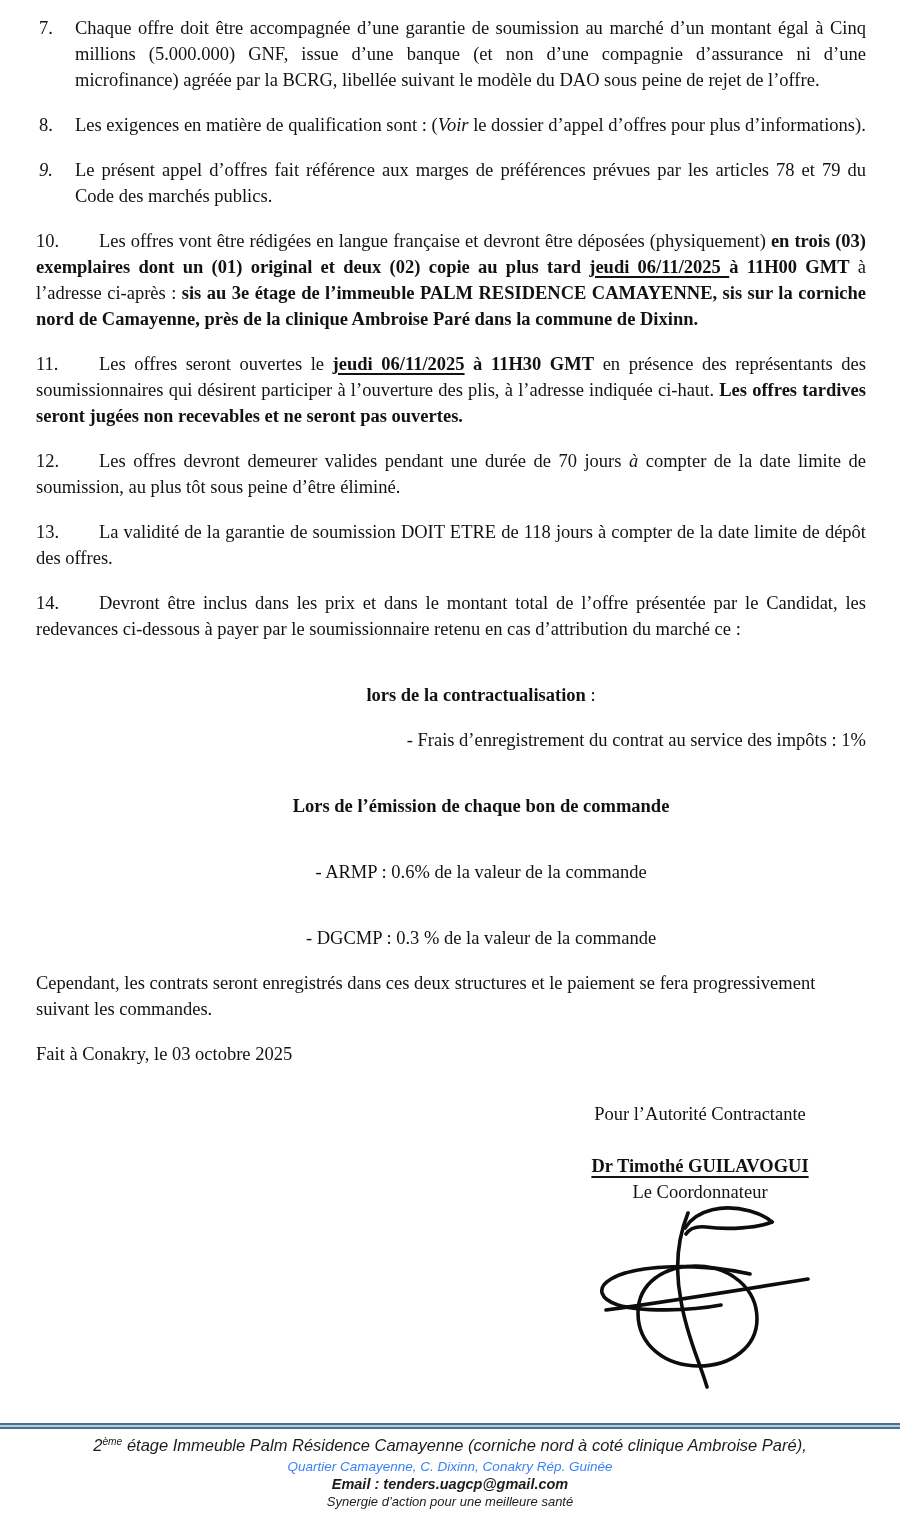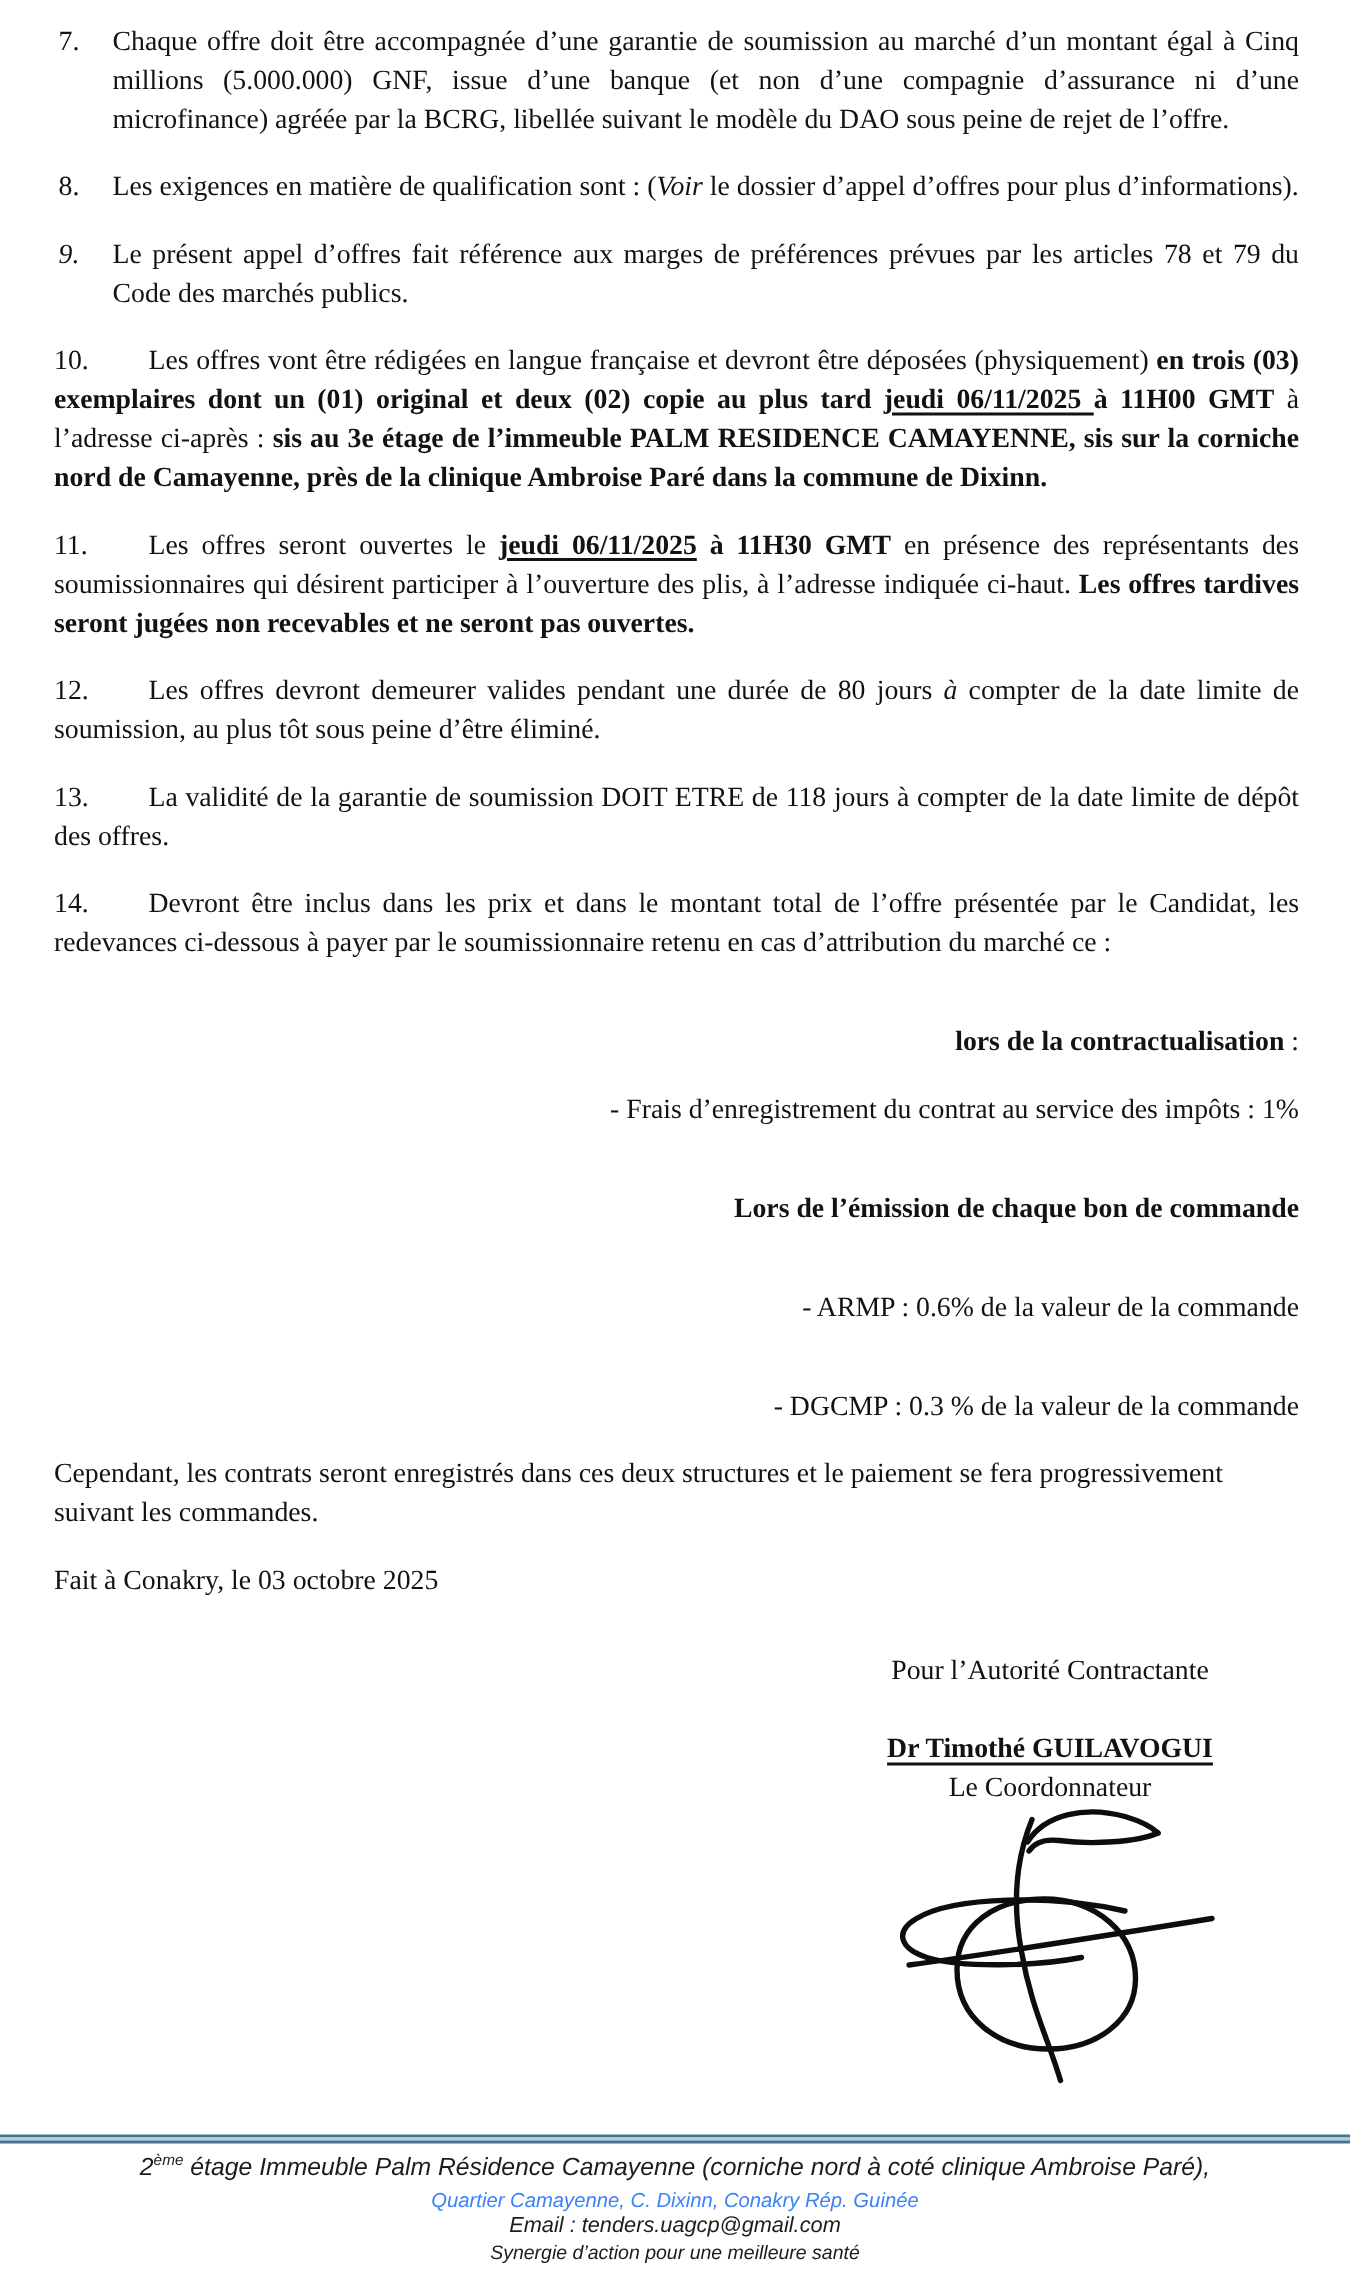--- a/index.html
+++ b/index.html
@@ -6,54 +6,54 @@
   body {
     width:900px; height:1529px; background:#ffffff; position:relative; overflow:hidden;
     font-family:"Liberation Serif", serif; color:#121212;
     -webkit-font-smoothing:antialiased;
   }
   .content { position:absolute; left:36px; top:15px; width:830px; }
   .para { font-size:18.5px; line-height:26px; text-align:justify; margin:0 0 19px 0; }
   .hang { position:relative; padding-left:39px; }
   .hang .num { position:absolute; left:3px; top:0; }
   .flow .num { display:inline-block; width:63px; }
-  .sub-head { margin-left:60px; text-align:right;margin-top:40px; }
+  .sub-head { margin-left:60px; text-align:center;margin-top:40px; }
   .sub-dash { margin-left:64px; text-align:right; }
   .plain { text-align:left; }
   .tight { margin-bottom:0; }
   .b { font-weight:bold; }
   .i { font-style:italic; }
   .u { text-decoration:underline; text-decoration-thickness:1.5px; text-underline-offset:3px; }
   sup { font-size:0.62em; line-height:0; }
 
   .sig-block { position:absolute; left:545px; top:1102px; width:310px; text-align:center;
                font-size:18.5px; line-height:24px; }
   .sig-name { font-weight:bold; text-decoration:underline; text-decoration-thickness:2px;
               text-underline-offset:4px; margin-top:28px; }
   .sig-title { margin-top:2px; }
   .sig-svg { position:absolute; left:560px; top:1195px; }
 
   .footer { position:absolute; left:0; top:1423px; width:900px; text-align:center;
             font-family:"Liberation Sans", sans-serif; font-style:italic; color:#1c1c1c; }
   .rule { height:2px; width:100%; }
   .f1 { font-size:16.5px; margin-top:7px; }
   .f2 { font-size:13.5px; margin-top:4px; color:#3b82f6; }
-  .f3 { font-size:14.5px; font-weight:normal; margin-top:2px; }
+  .f3 { font-size:14.5px; font-weight:bold; margin-top:2px; }
   .f4 { font-size:13px; margin-top:2px; }
 </style>
 </head>
 <body>
 
 <div class="content" id="doc-body">
     <div class="para hang"><span class="num">7.</span><span>Chaque offre doit être accompagnée d’une garantie de soumission au marché d’un montant égal à Cinq millions (5.000.000) GNF, issue d’une banque (et non d’une compagnie d’assurance ni d’une microfinance) agréée par la BCRG, libellée suivant le modèle du DAO sous peine de rejet de l’offre.</span></div>
     <div class="para hang"><span class="num">8.</span><span>Les exigences en matière de qualification sont : (</span><span class="i">Voir</span><span> le dossier d’appel d’offres pour plus d’informations).</span></div>
     <div class="para hang"><span class="num i">9.</span><span>Le présent appel d’offres fait référence aux marges de préférences prévues par les articles 78 et 79 du Code des marchés publics.</span></div>
     <div class="para flow"><span class="num">10.</span><span>Les offres vont être rédigées en langue française et devront être déposées (physiquement) </span><span class="b">en trois (03) exemplaires dont un (01) original et deux (02) copie au plus tard </span><span class="b u">jeudi 06/11/2025 </span><span class="b">à 11H00 GMT</span><span> à l’adresse ci-après : </span><span class="b">sis au 3e étage de l’immeuble PALM RESIDENCE CAMAYENNE, sis sur la corniche nord de Camayenne, près de la clinique Ambroise Paré dans la commune de Dixinn.</span></div>
     <div class="para flow"><span class="num">11.</span><span>Les offres seront ouvertes le </span><span class="b u">jeudi 06/11/2025</span><span class="b"> à 11H30 GMT</span><span> en présence des représentants des soumissionnaires qui désirent participer à l’ouverture des plis, à l’adresse indiquée ci-haut. </span><span class="b">Les offres tardives seront jugées non recevables et ne seront pas ouvertes.</span></div>
-    <div class="para flow"><span class="num">12.</span><span>Les offres devront demeurer valides pendant une durée de 80 jours </span><span class="i">à</span><span> compter de la date limite de soumission, au plus tôt sous peine d’être éliminé.</span></div>
+    <div class="para flow"><span class="num">12.</span><span>Les offres devront demeurer valides pendant une durée de 70 jours </span><span class="i">à</span><span> compter de la date limite de soumission, au plus tôt sous peine d’être éliminé.</span></div>
     <div class="para flow"><span class="num">13.</span><span>La validité de la garantie de soumission DOIT ETRE de 118 jours à compter de la date limite de dépôt des offres.</span></div>
     <div class="para flow"><span class="num">14.</span><span>Devront être inclus dans les prix et dans le montant total de l’offre présentée par le Candidat, les redevances ci-dessous à payer par le soumissionnaire retenu en cas d’attribution du marché ce :</span></div>
     <div class="para sub-head"><span class="b">lors de la contractualisation</span><span> :</span></div>
     <div class="para sub-dash"><span>-  Frais d’enregistrement du contrat au service des impôts : 1%</span></div>
     <div class="para sub-head tight"><span class="b">Lors de l’émission de chaque bon de commande</span></div>
     <div class="para sub-head tight"><span>- ARMP : 0.6% de la valeur de la commande</span></div>
     <div class="para sub-head"><span>- DGCMP : 0.3 % de la valeur de la commande</span></div>
     <div class="para plain"><span>Cependant, les contrats seront enregistrés dans ces deux structures et le paiement se fera progressivement suivant les commandes.</span></div>
     <div class="para plain"><span>Fait à Conakry, le 03 octobre 2025</span></div>
   </div>

